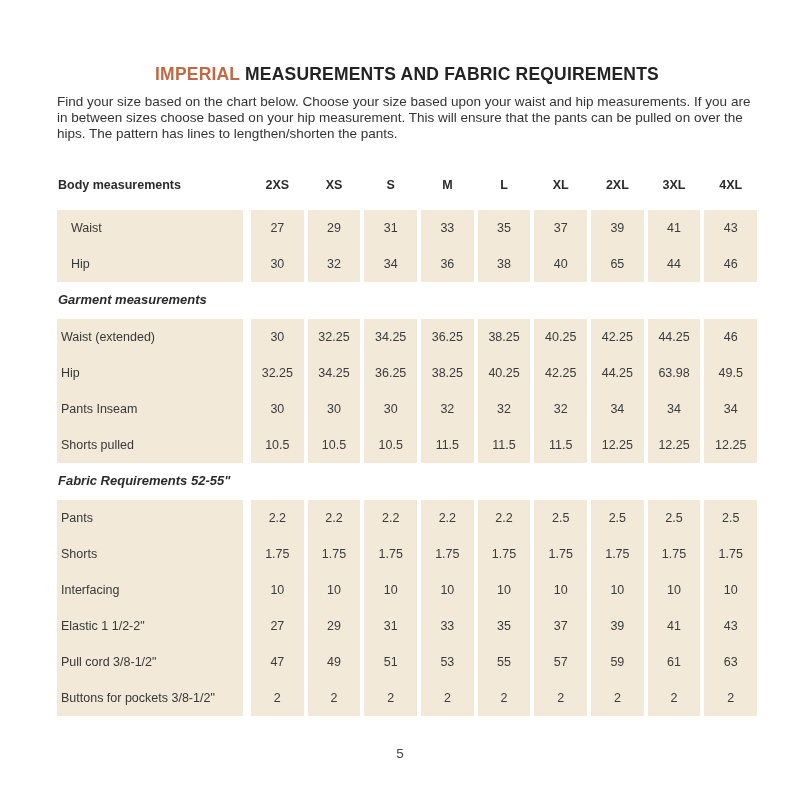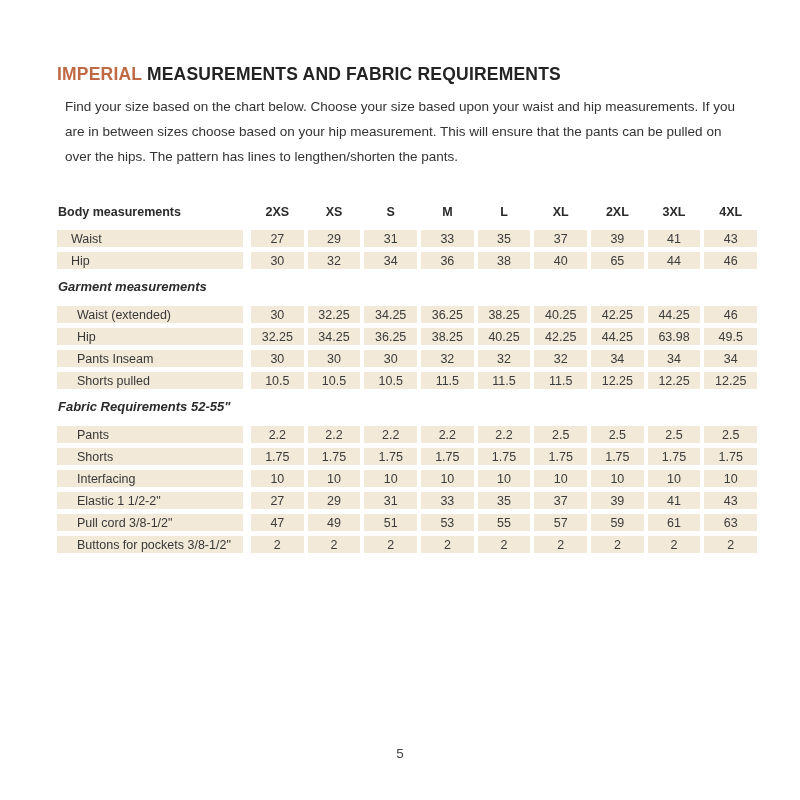--- a/index.html
+++ b/index.html
@@ -23,62 +23,62 @@
   }
   .content {
     padding: 64px 43px 0 57px;
   }
   .doc-title {
     margin: 0 0 9px 0;
     font-size: 17.5px;
     font-weight: 700;
     letter-spacing: 0.2px;
     color: #232323;
+    text-align: center;
   }
   .doc-title .accent { color: var(--accent); }
   .intro {
-    margin: 8px;
+    margin: 0;
     max-width: 702px;
     font-size: 13.5px;
-    line-height: 25px;
+    line-height: 16px;
     color: #333333;
   }
   .size-table {
     margin-top: 33px;
     width: 700px;
   }
   .row {
     display: flex;
     gap: 4px;
-    height: 17px;
-    margin-bottom: 5px;
+    height: 36px;
   }
   .cell {
     display: flex;
     align-items: center;
   }
   .cell.label {
     width: 186px;
     margin-right: 4px; 
-    padding-left: 20px;
+    padding-left: 4px;
   }
   .cell.val {
     flex: 1;
     justify-content: center;
   }
   .data-row .cell {
     background: var(--cellbg);
     font-size: 12.5px;
     color: var(--num);
   }
   .data-row .cell.label { color: #383838; }
   .indent-rows .cell.label { padding-left: 14px; }
   .header-row {
     height: 20px;
-    margin-bottom: 8px;
+    margin-bottom: 15px;
     margin-top: 0;
   }
   .header-row .cell {
     background: transparent;
     font-size: 12.5px;
     font-weight: 700;
     color: #2b2b2b;
   }
   .header-row .cell.label { padding-left: 1px; }
   .section-row {

